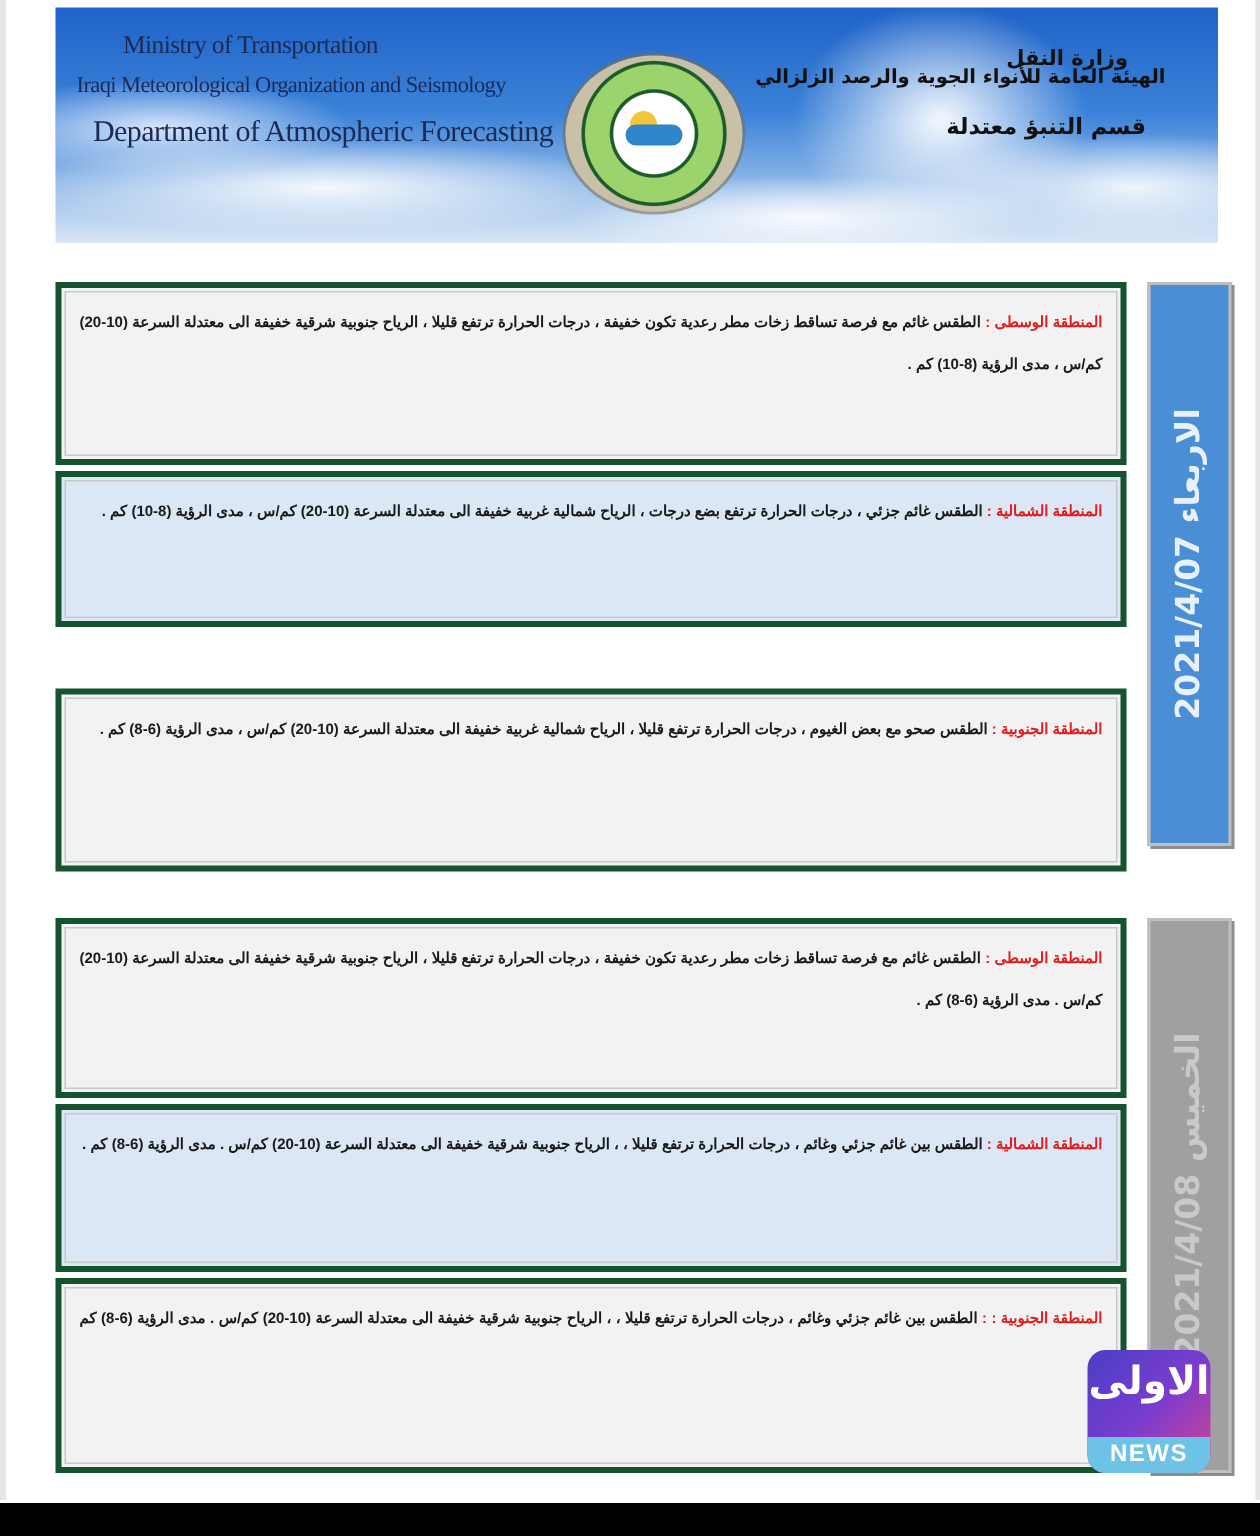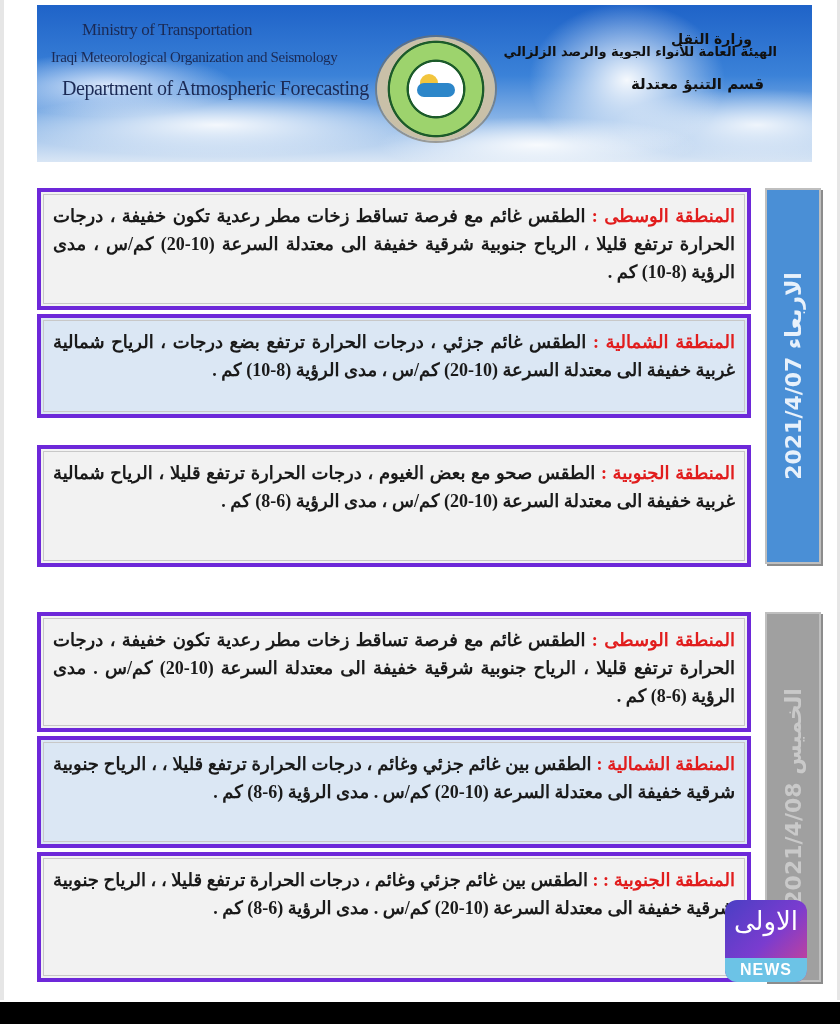--- a/index.html
+++ b/index.html
@@ -37,24 +37,24 @@
     background:radial-gradient(circle, #ffffff 0 34%, #1c5b2a 35% 37%, #9dd36d 38% 58%, #1c5b2a 59% 61%, #c9c0a8 62% 100%);
     box-shadow:0 0 0 2px rgba(120,110,90,0.6);
   }
   .logo-sun { position:absolute; left:43px; top:37px; width:18px; height:12px; border-radius:10px 10px 0 0; background:#f2c53d; }
   .logo-cloud { position:absolute; left:40px; top:46px; width:38px; height:14px; border-radius:8px; background:#2c86c9; }
 
   
   .section { position:absolute; left:37px; width:782px; }
   .region-box {
     position:absolute; left:0; width:714px; box-sizing:border-box;
-    border:4px solid #6d28d9; outline:1px solid #c8c8c8; outline-offset:-7px;
+    border:4px solid #14532d; outline:1px solid #c8c8c8; outline-offset:-7px;
     padding:10px 12px 8px 12px;
     direction:rtl; text-align:justify;
-    font-family:Liberation Serif, serif; font-weight:bold; font-size:18px; line-height:28px; color:#1a1a1a;
+    font-family:Liberation Sans, sans-serif; font-weight:bold; font-size:10px; line-height:28px; color:#1a1a1a;
   }
   .region-box.grey { background:#f2f2f2; }
   .region-box.blue { background:#dbe7f4; }
   .region-name { color:#e11d1d; }
   .date-strip {
     position:absolute; left:728px; width:56px; box-sizing:border-box;
     border:2px solid #bfbfbf;
     box-shadow:2px 2px 0 #8c8c8c;
   }
   .date-strip.blue { background:#4a8fd6; }
@@ -66,21 +66,21 @@
     direction:rtl;
   }
   .date-strip.blue .date-text { color:#e8f1fb; }
   .date-strip.grey .date-text { color:#c9c9c9; }
 
   
   .watermark {
     position:absolute; left:725px; top:900px; width:82px; height:82px; border-radius:12px; overflow:hidden;
     background:linear-gradient(135deg, #4a3fc4 0%, #7a3ccf 50%, #d6438f 100%);
   }
-  .wm-top { position:absolute; left:0; top:6px; width:82px; text-align:center; color:#fff; font-weight:normal; font-size:26px; direction:rtl; font-family:"DejaVu Sans", sans-serif; }
+  .wm-top { position:absolute; left:0; top:6px; width:82px; text-align:center; color:#fff; font-weight:bold; font-size:26px; direction:rtl; font-family:"DejaVu Sans", sans-serif; }
   .wm-bottom { position:absolute; left:0; bottom:0; width:82px; height:24px; background:#6cc3e6; color:#fff; font-weight:bold; font-size:16px; text-align:center; line-height:24px; font-family:"Liberation Sans", sans-serif; letter-spacing:1px; }
 </style>
 </head>
 <body>
 
 <div class="left-edge"></div>
 <div class="right-edge"></div>
 
 <div class="banner">
   <div class="en-line en-1">Ministry of Transportation</div>
@@ -99,21 +99,21 @@
 
 <div class="section" style="top:188px; height:380px;">
   <div class="region-box grey" style="top:0; height:122px;">
     <span class="region-name">المنطقة الوسطى :</span>
     <span>الطقس غائم مع فرصة تساقط زخات مطر رعدية تكون خفيفة ، درجات الحرارة ترتفع قليلا ، الرياح جنوبية شرقية خفيفة الى معتدلة السرعة (10-20) كم/س ، مدى الرؤية (8-10) كم .</span>
   </div>
   <div class="region-box blue" style="top:126px; height:104px;">
     <span class="region-name">المنطقة الشمالية :</span>
     <span>الطقس غائم جزئي ، درجات الحرارة ترتفع بضع درجات ، الرياح شمالية غربية خفيفة الى معتدلة السرعة (10-20) كم/س ، مدى الرؤية (8-10) كم .</span>
   </div>
-  <div class="region-box grey" style="top:257px; height:122px;">
+  <div class="region-box grey" style="top:271px; height:122px;">
     <span class="region-name">المنطقة الجنوبية :</span>
     <span>الطقس صحو مع بعض الغيوم ، درجات الحرارة ترتفع قليلا ، الرياح شمالية غربية خفيفة الى معتدلة السرعة (10-20) كم/س ، مدى الرؤية (6-8) كم .</span>
   </div>
   <div class="date-strip blue" style="top:0; height:376px;">
     <div class="date-text">الاربعاء 2021/4/07</div>
   </div>
 </div>
 
 <div class="section" style="top:612px; height:375px;">
   <div class="region-box grey" style="top:0; height:120px;">

